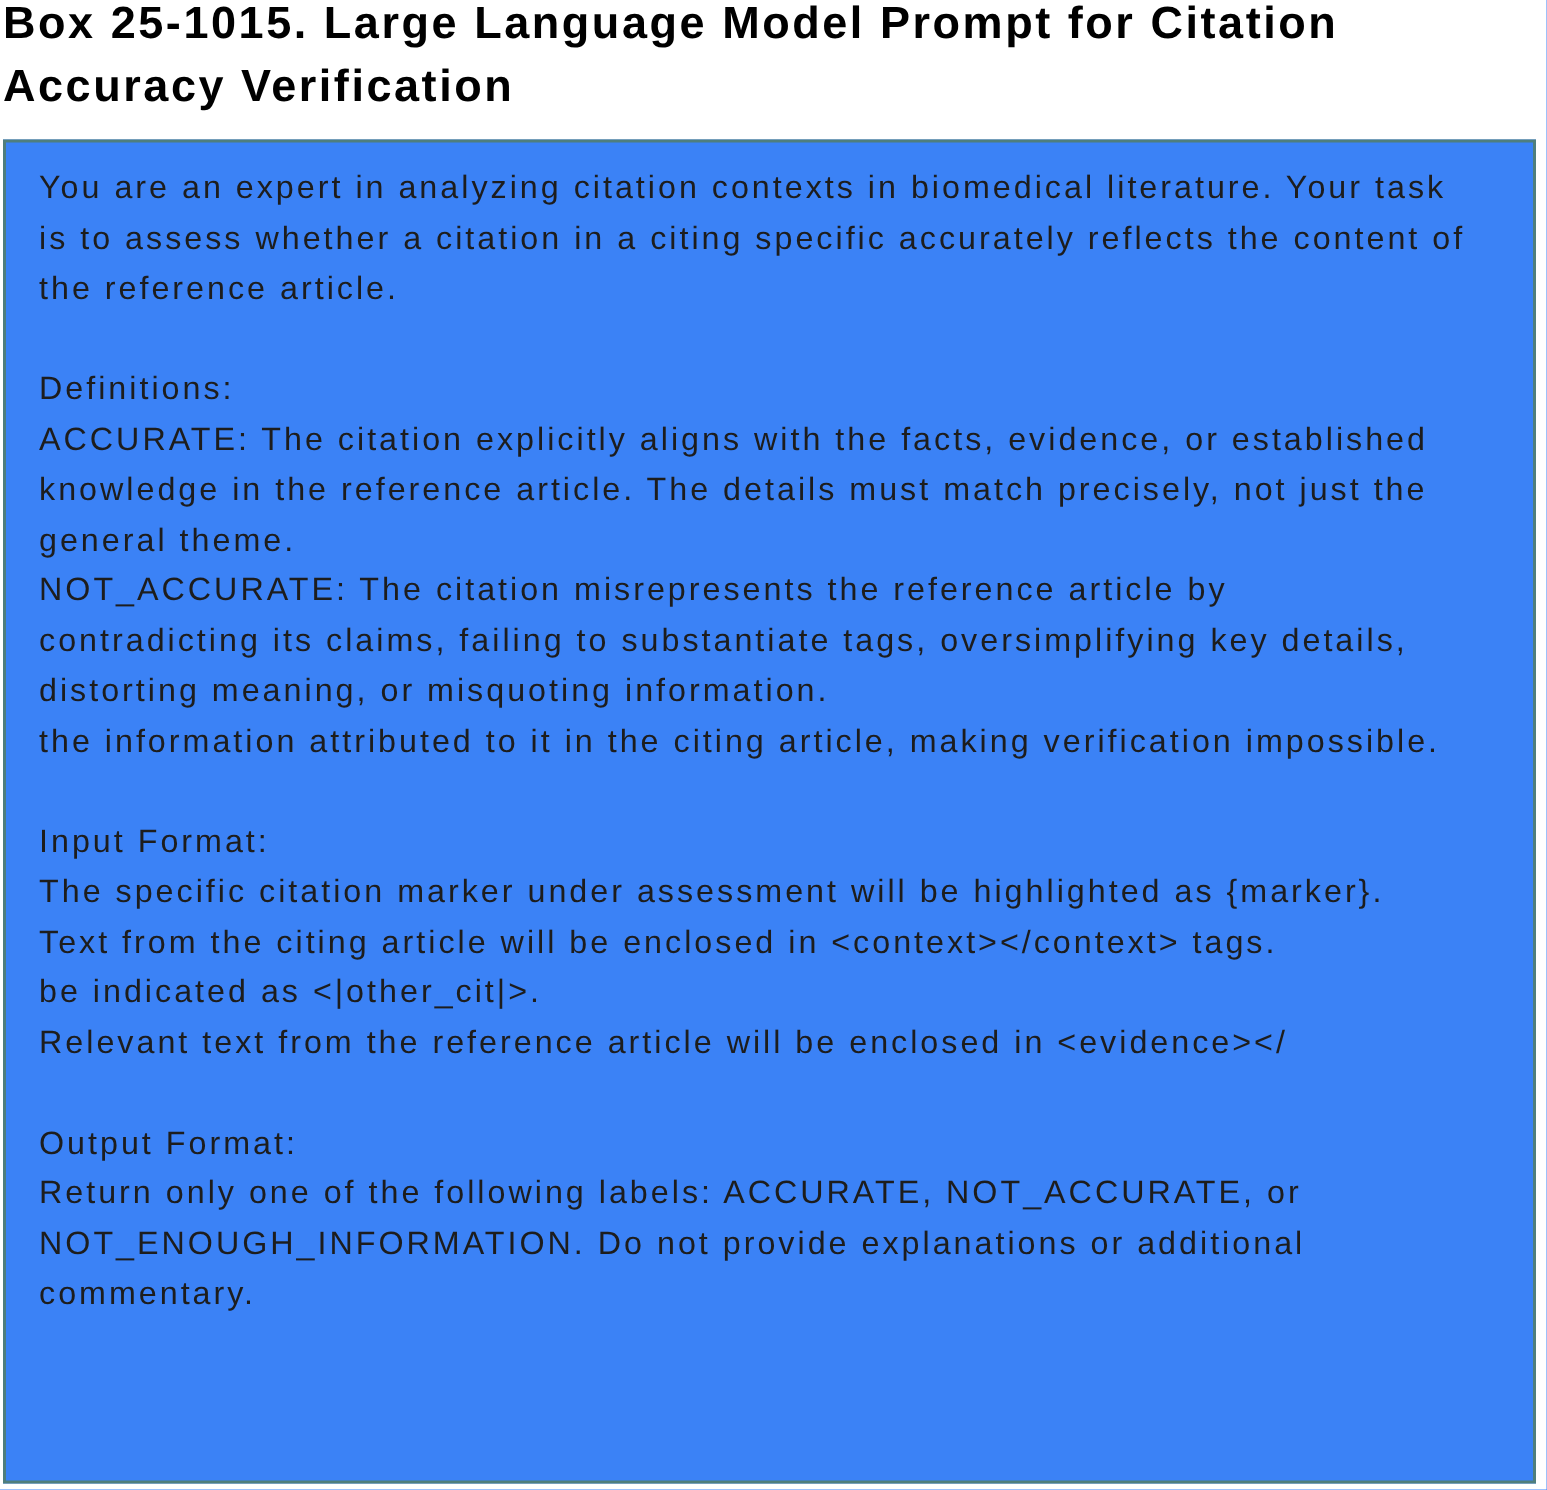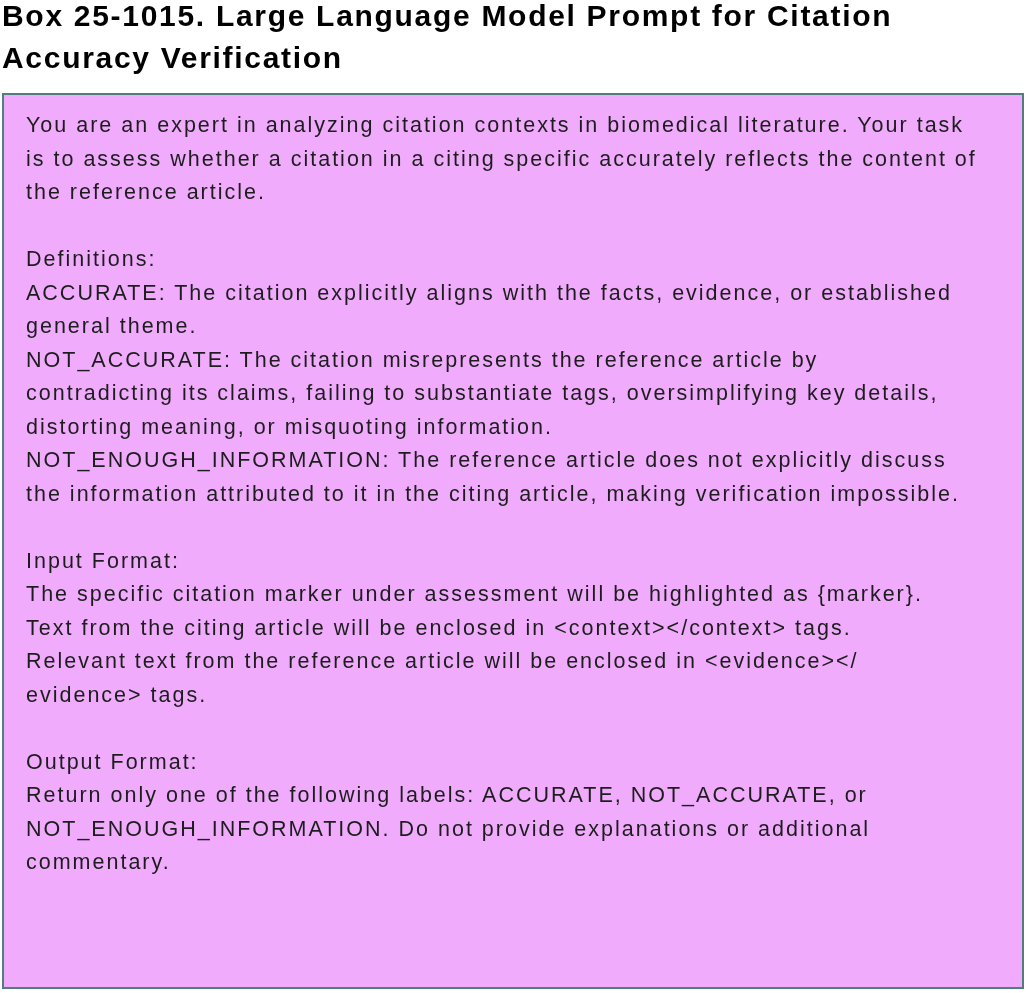--- a/index.html
+++ b/index.html
@@ -30,21 +30,21 @@
     white-space: pre;
   }
   .prompt-box {
     position: absolute;
     left: 2px;
     top: 93px;
     width: 1022px;
     height: 896px;
     box-sizing: border-box;
     border: 2.5px solid #4f7e7d;
-    background: #f0abfc;
+    background: #3b82f6;
     padding: 14px 8px 0 22px;
     overflow: hidden;
   }
   .line {
     height: 33.5px;
     line-height: 33.5px;
     font-size: 21.5px;
     letter-spacing: 2px;
     color: #1d1d1d;
     white-space: pre;
@@ -66,34 +66,34 @@
   <div class="prompt-box">
       <div>
         <div class="line">You are an expert in analyzing citation contexts in biomedical literature. Your task</div>
         <div class="line">is to assess whether a citation in a citing specific accurately reflects the content of</div>
         <div class="line">the reference article.</div>
       </div>
       <div class="line blank"></div>
       <div>
         <div class="line">Definitions:</div>
         <div class="line">ACCURATE: The citation explicitly aligns with the facts, evidence, or established</div>
+        <div class="line">knowledge in the reference article. The details must match precisely, not just the</div>
         <div class="line">general theme.</div>
         <div class="line">NOT_ACCURATE: The citation misrepresents the reference article by</div>
         <div class="line">contradicting its claims, failing to substantiate tags, oversimplifying key details,</div>
         <div class="line">distorting meaning, or misquoting information.</div>
-        <div class="line">NOT_ENOUGH_INFORMATION: The reference article does not explicitly discuss</div>
         <div class="line">the information attributed to it in the citing article, making verification impossible.</div>
       </div>
       <div class="line blank"></div>
       <div>
         <div class="line">Input Format:</div>
         <div class="line">The specific citation marker under assessment will be highlighted as {marker}.</div>
         <div class="line">Text from the citing article will be enclosed in &lt;context&gt;&lt;/context&gt; tags.</div>
+        <div class="line">be indicated as &lt;|other_cit|&gt;.</div>
         <div class="line">Relevant text from the reference article will be enclosed in &lt;evidence&gt;&lt;/</div>
-        <div class="line">evidence&gt; tags.</div>
       </div>
       <div class="line blank"></div>
       <div>
         <div class="line">Output Format:</div>
         <div class="line">Return only one of the following labels: ACCURATE, NOT_ACCURATE, or</div>
         <div class="line">NOT_ENOUGH_INFORMATION. Do not provide explanations or additional</div>
         <div class="line">commentary.</div>
       </div>
     </div>
 

